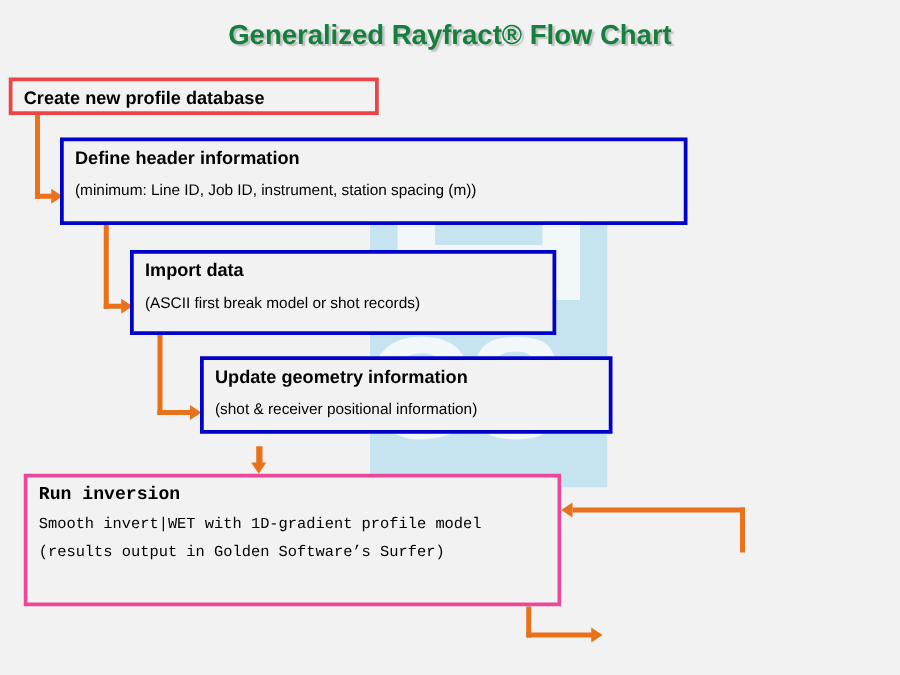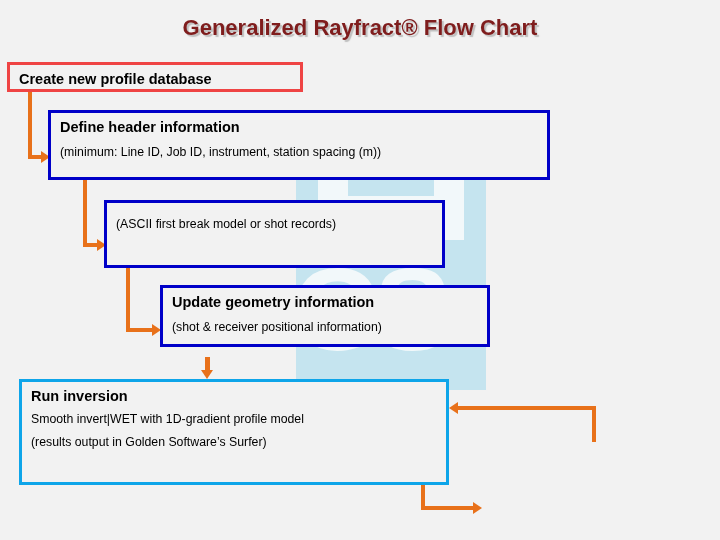--- a/index.html
+++ b/index.html
@@ -29,36 +29,36 @@
 
   
   .chart-title {
     position: absolute;
     left: 0;
     top: 15px;
     width: 720px;
     text-align: center;
     font-size: 22px;
     font-weight: bold;
-    color: #7f1d1d;
+    color: #15803d;
     letter-spacing: 0px;
     text-shadow: 2px 2px 1px rgba(150,150,150,0.55);
     white-space: nowrap;
   }
 
   
   .node {
     position: absolute;
     box-sizing: border-box;
     background: #f2f2f2;
     padding: 5px 9px 6px 9px;
   }
   .node.red   { border: 3px solid #ef4444; }
   .node.blue  { border: 3px solid #0000c8; }
-  .node.green { border: 3px solid #0ea5e9; }
+  .node.green { border: 3px solid #ec4899; font-family: Liberation Mono, monospace; }
 
   .node .ttl {
     font-size: 14.5px;
     font-weight: bold;
     color: #000;
     line-height: 1.25;
     white-space: nowrap;
   }
   .node .sub {
     font-size: 12.3px;
@@ -167,20 +167,21 @@
   <div class="node red" id="box-create">
     <div class="ttl">Create new profile database</div>
   </div>
 
   <div class="node blue" id="box-header">
     <div class="ttl">Define header information</div>
     <div class="sub">(minimum: Line ID, Job ID, instrument, station spacing (m))</div>
   </div>
 
   <div class="node blue" id="box-import">
+    <div class="ttl">Import data</div>
     <div class="sub">(ASCII first break model or shot records)</div>
   </div>
 
   <div class="node blue" id="box-geometry">
     <div class="ttl">Update geometry information</div>
     <div class="sub">(shot &amp; receiver positional information)</div>
   </div>
 
   <div class="node green" id="box-run">
     <div class="ttl">Run inversion</div>

